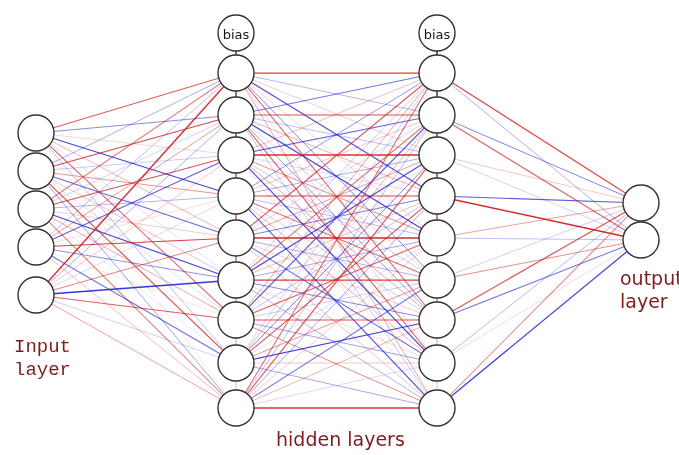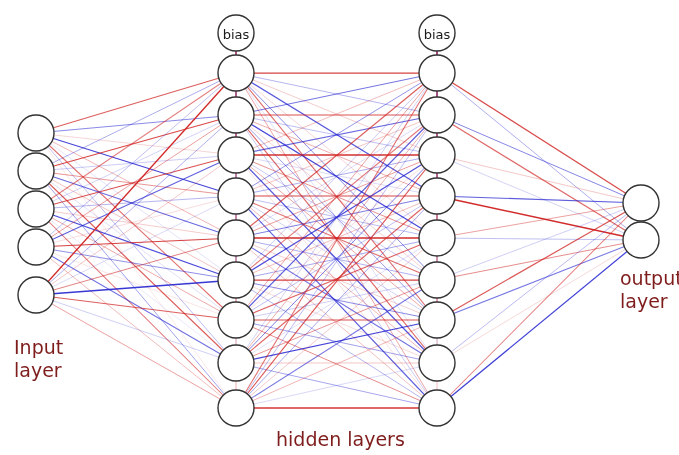--- a/index.html
+++ b/index.html
@@ -35,21 +35,21 @@
     dominant-baseline: central;
   }
   .layer-label {
     position: absolute;
     font-family: "DejaVu Sans", sans-serif;
     font-size: 19px;
     color: #7f1d1d;
     line-height: 1.22;
     white-space: pre-line;
   }
-  #label-input  { left: 14px;  top: 336px; text-align: left; }
+  #label-input  { left: 14px;  top: 336px; text-align: left; font-family: Liberation Mono, monospace; }
   #label-hidden { left: 276px; top: 428px; text-align: center; }
   #label-output { left: 620px; top: 267px; text-align: left; }
 </style>
 </head>
 <body>
 
 <div id="canvas">
 
   <svg id="net-svg" viewBox="0 0 679 455">
     <g id="edges-layer">

